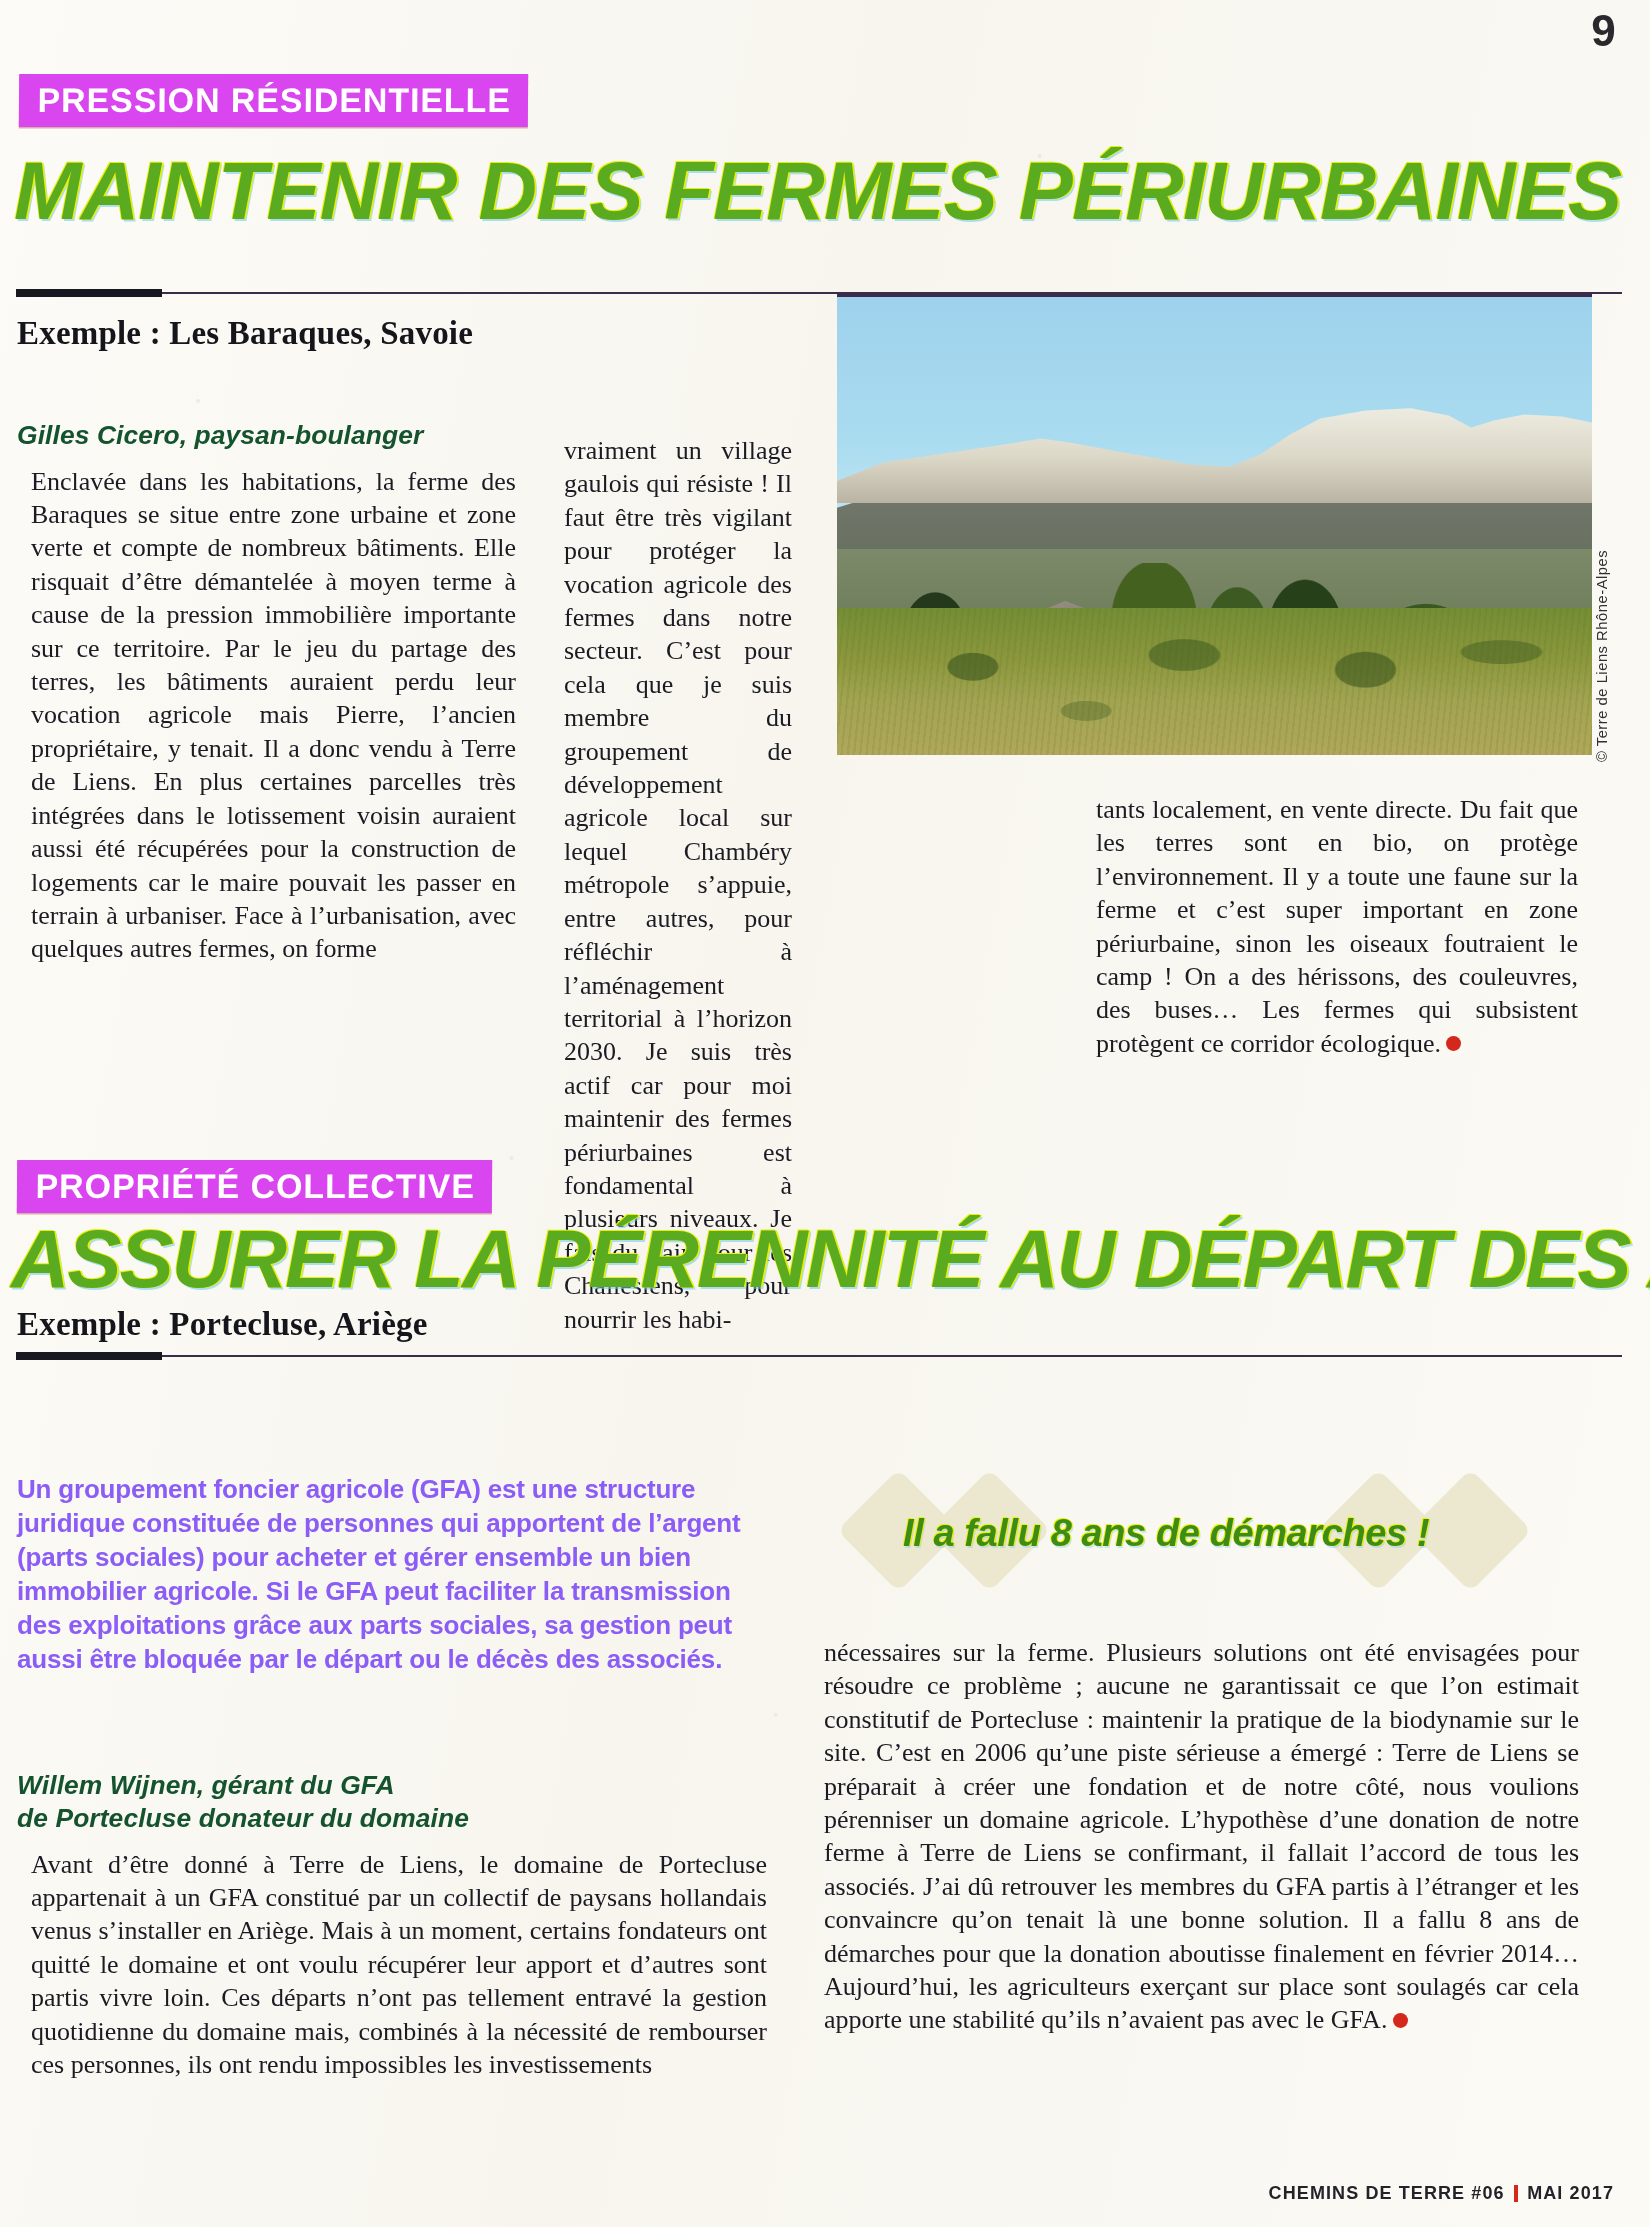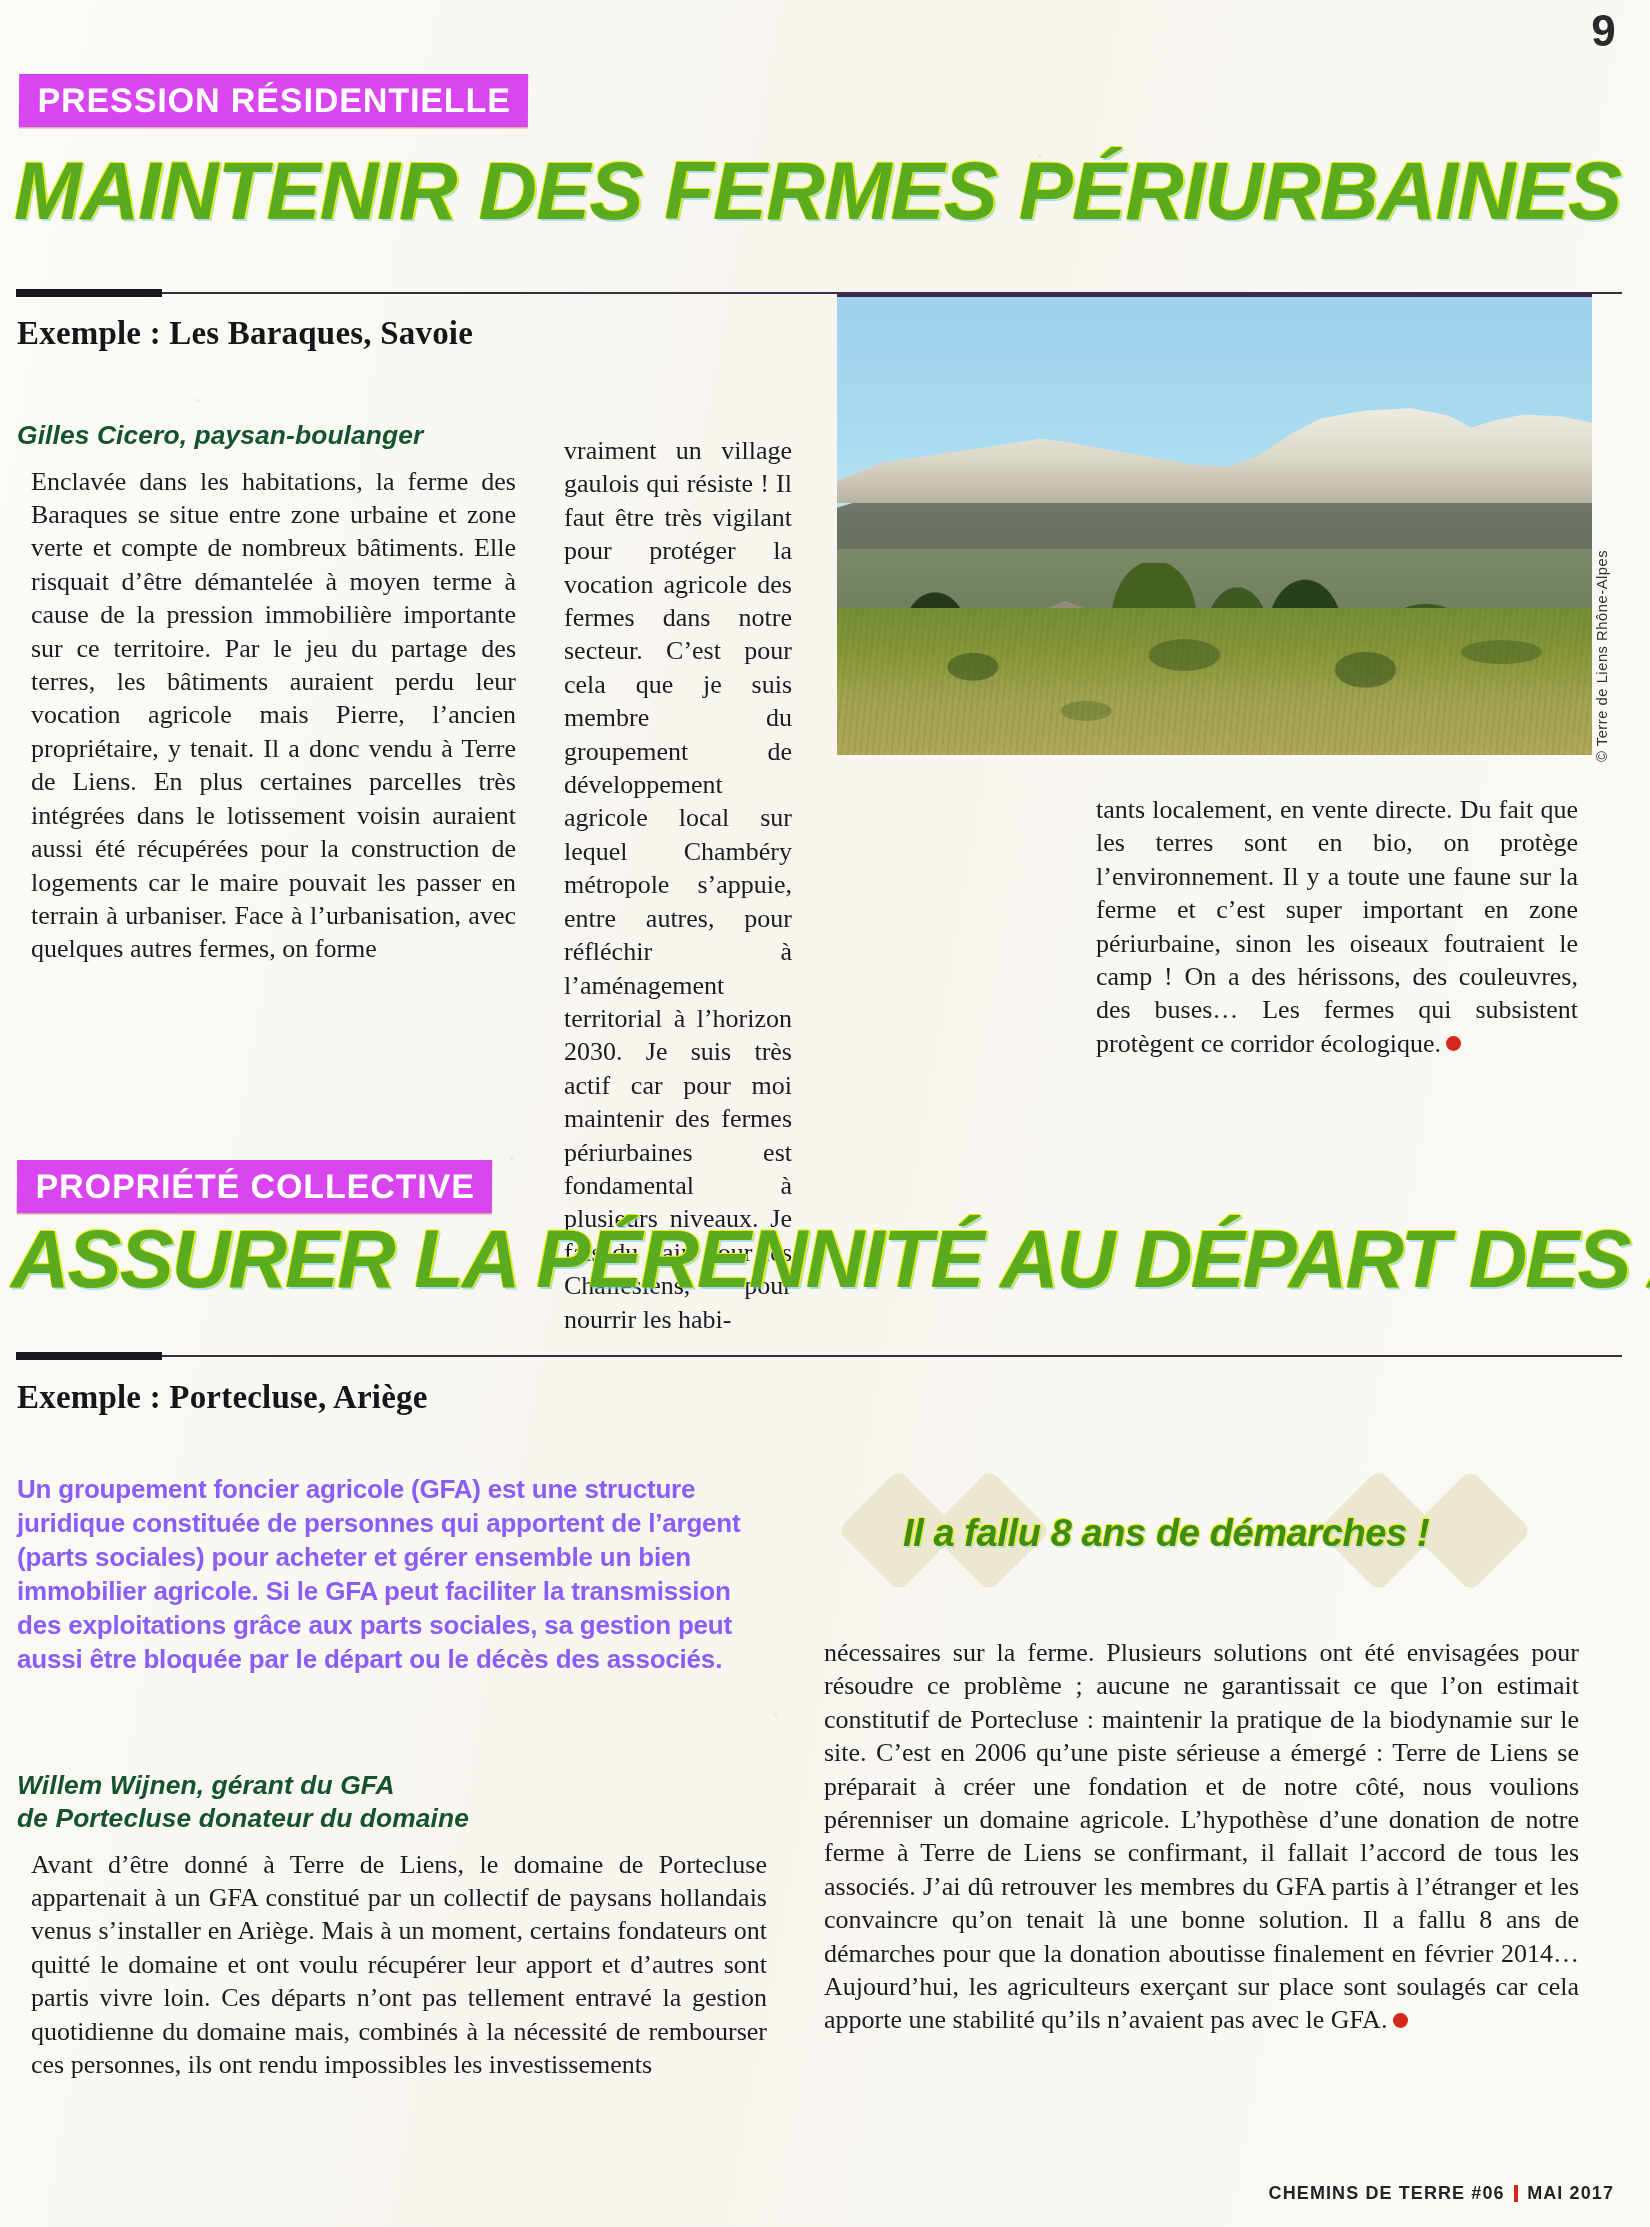--- a/index.html
+++ b/index.html
@@ -297,21 +297,21 @@
 
   <div class="kicker" style="left:17px; top:1160px;">PROPRIÉTÉ COLLECTIVE</div>
 
   <div class="headline h2">ASSURER LA PÉRENNITÉ AU DÉPART DES ASSOCIÉS</div>
 
   <div class="rule-wrap" style="top:1352px;">
     <div class="rule-thin"></div>
     <div class="rule-thick"></div>
   </div>
 
-  <div class="example" style="left:17px; top:1379px;">Exemple : Portecluse, Ariège</div>
+  <div class="example" style="left:17px; top:1306px;">Exemple : Portecluse, Ariège</div>
 
   <div class="intro-red" style="left:17px; top:1472px; width:761px;">Un groupement foncier agricole (GFA) est une structure juridique constituée de personnes qui apportent de l’argent (parts sociales) pour acheter et gérer ensemble un bien immobilier agricole. Si le GFA peut faciliter la transmission des exploitations grâce aux parts sociales, sa gestion peut aussi être bloquée par le départ ou le décès des associés.</div>
 
   <div class="pullquote" style="left:847px; top:1459px; width:777px; height:155px;">
     <div class="diamond" style="left:7.8px;  top:28px; width:87px; height:87px;"></div>
     <div class="diamond" style="left:99px; top:28px; width:87px; height:87px;"></div>
     <div class="diamond" style="left:488px; top:28px; width:87px; height:87px;"></div>
     <div class="diamond" style="left:580px; top:28px; width:87px; height:87px;"></div>
     <div class="pq-text" style="left:56px; top:53px;">Il a fallu 8 ans de démarches !</div>
   </div>

